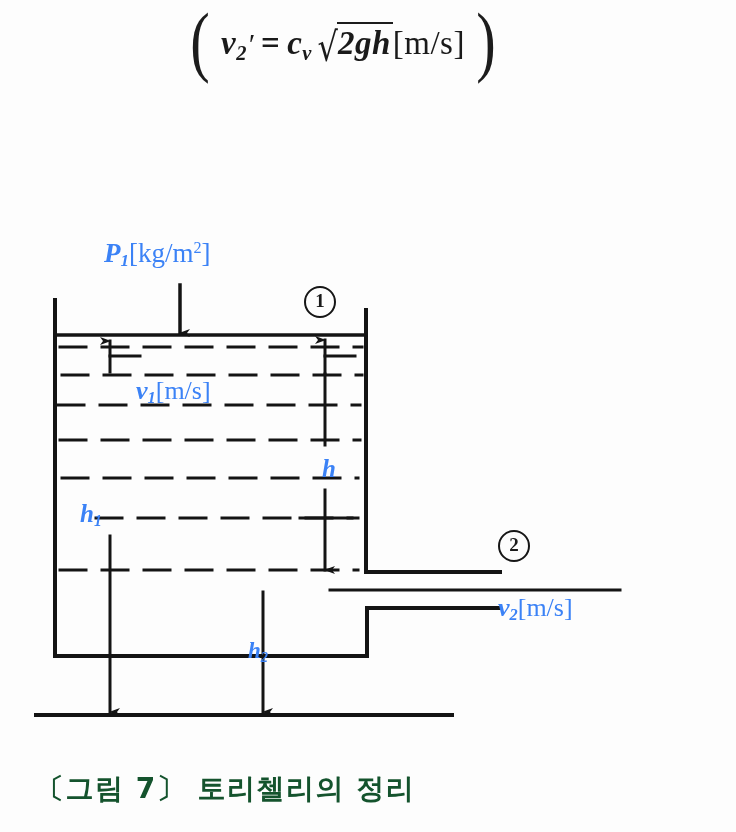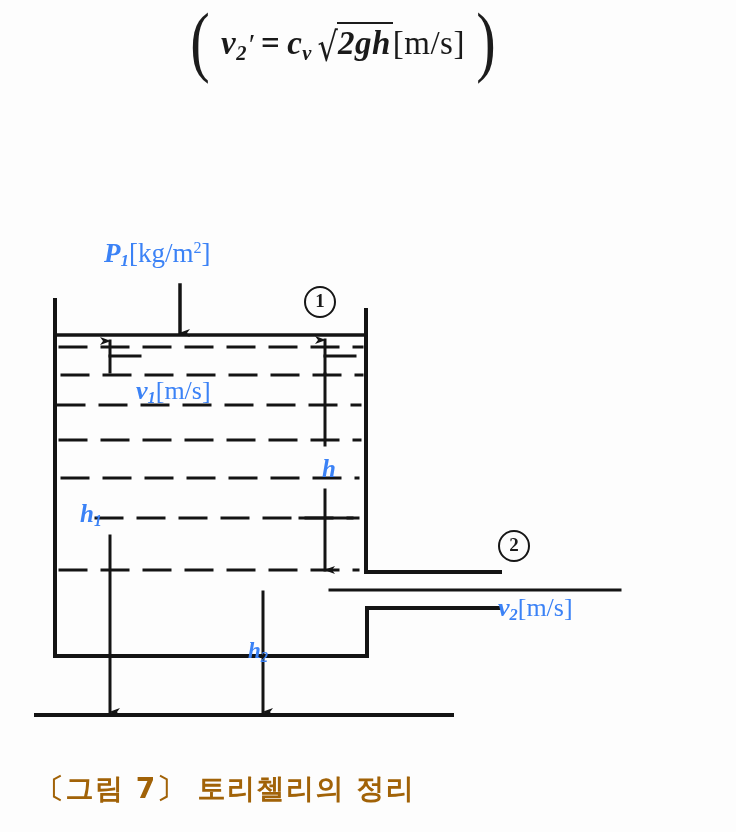--- a/index.html
+++ b/index.html
@@ -131,21 +131,21 @@
 
   
   #caption {
     position: absolute;
     left: 36px;
     top: 770px;
     font-family: "DejaVu Sans", sans-serif;
     font-size: 28px;
     font-weight: 700;
     letter-spacing: 1.5px;
-    color: #a16207;
+    color: #14532d;
     white-space: nowrap;
   }
 </style>
 </head>
 <body>
 
 <div class="page">
 
   <div id="formula-block">
     <span class="paren">(</span><span class="formula-inner"><span class="ital">v</span><sub class="s">2</sub><span class="prime">′</span><span class="eq">=</span><span class="ital">c</span><sub class="s">v</sub><span class="radical"><span class="sign">√</span><span class="under">2gh</span></span><span class="units">[m/s]</span></span><span class="paren">)</span>

